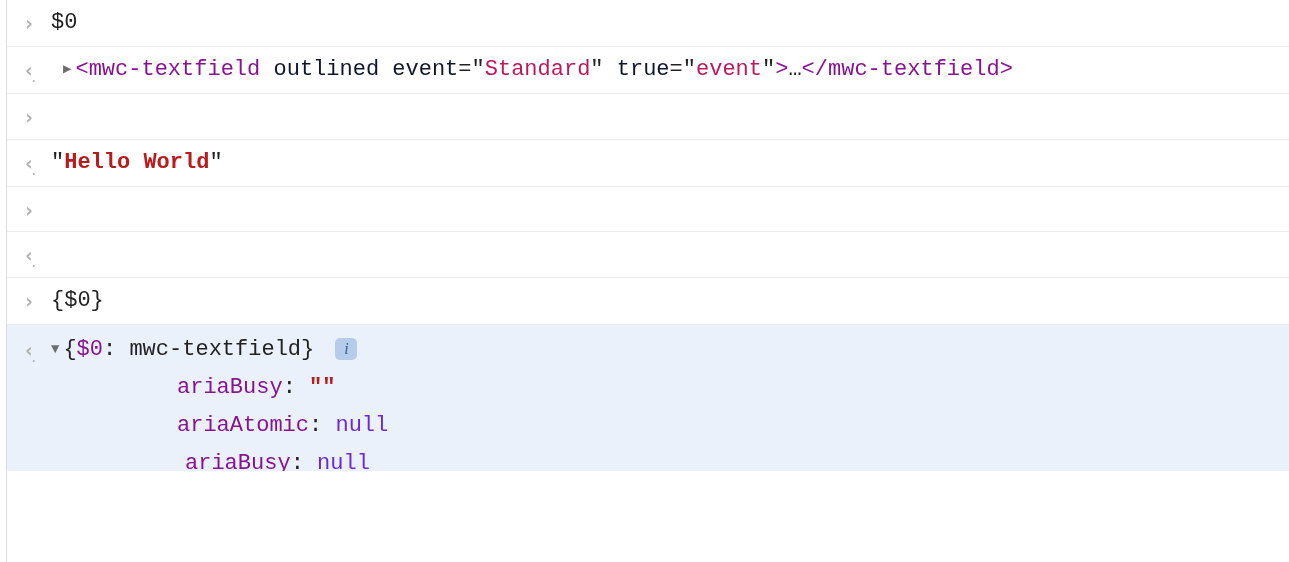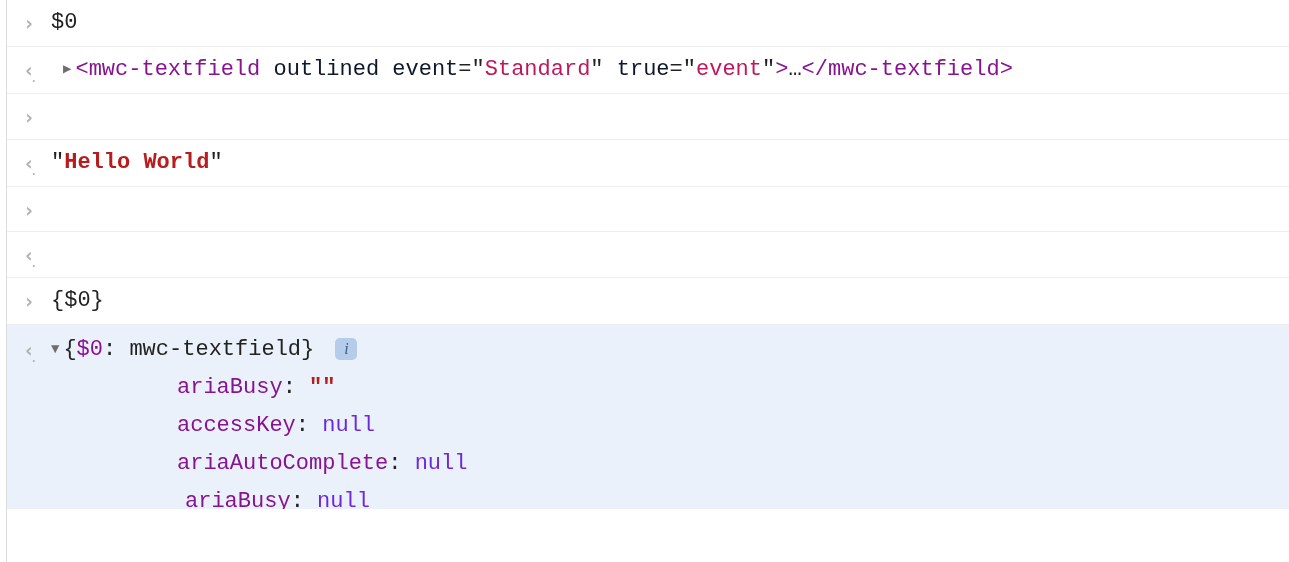--- a/index.html
+++ b/index.html
@@ -182,30 +182,24 @@
     <div class="row no-border">
       <div class="gutter"></div>
       <div class="content lvl3">
         <span class="t-key">ariaBusy</span><span class="t-punct">: </span><span class="t-redstr">""</span>
       </div>
     </div>
 
     <div class="row no-border">
       <div class="gutter"></div>
       <div class="content lvl3">
-        <span class="t-key">accessKey</span><span class="t-punct">: </span><span class="t-null">null</span>
-      </div>
-    </div>
-
-    <div class="row no-border">
-      <div class="gutter"></div>
-      <div class="content lvl3">
-        <span class="t-key">ariaAutoComplete</span><span class="t-punct">: </span><span class="t-null">null</span>
-      </div>
-    </div>
+        <span class="t-key">ariaAtomic</span><span class="t-punct">: </span><span class="t-null">null</span>
+      </div>
+    </div>
+
 
     <div class="row no-border" style="opacity:1; overflow:hidden; max-height:26px;padding-left:8px;">
       <div class="gutter"></div>
       <div class="content lvl3">
         <span class="t-key">ariaBusy</span><span class="t-punct">: </span><span class="t-null">null</span>
       </div>
     </div>
 
   </div>
 </div>

